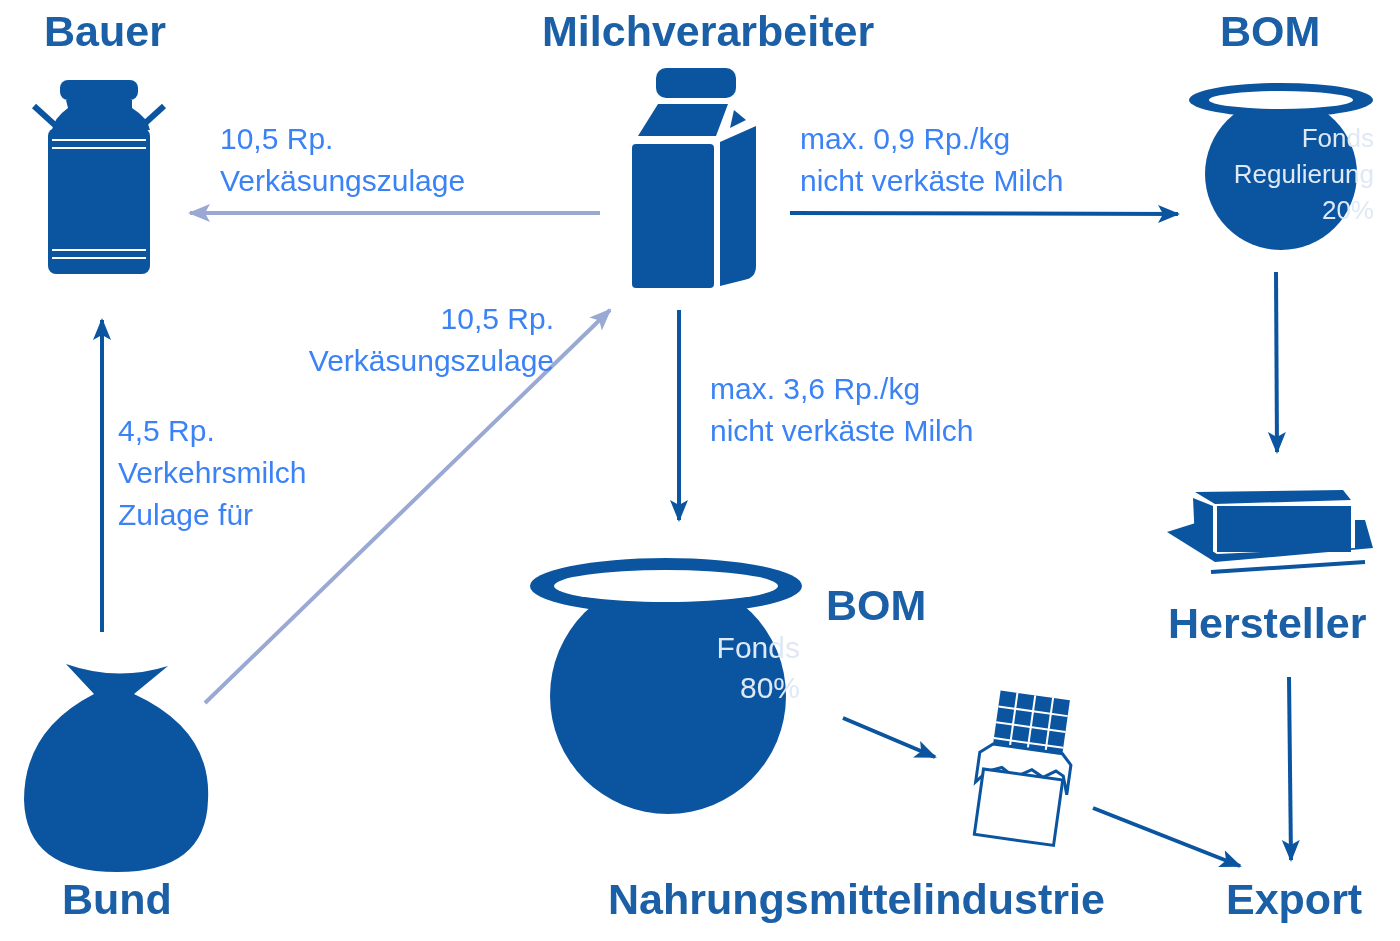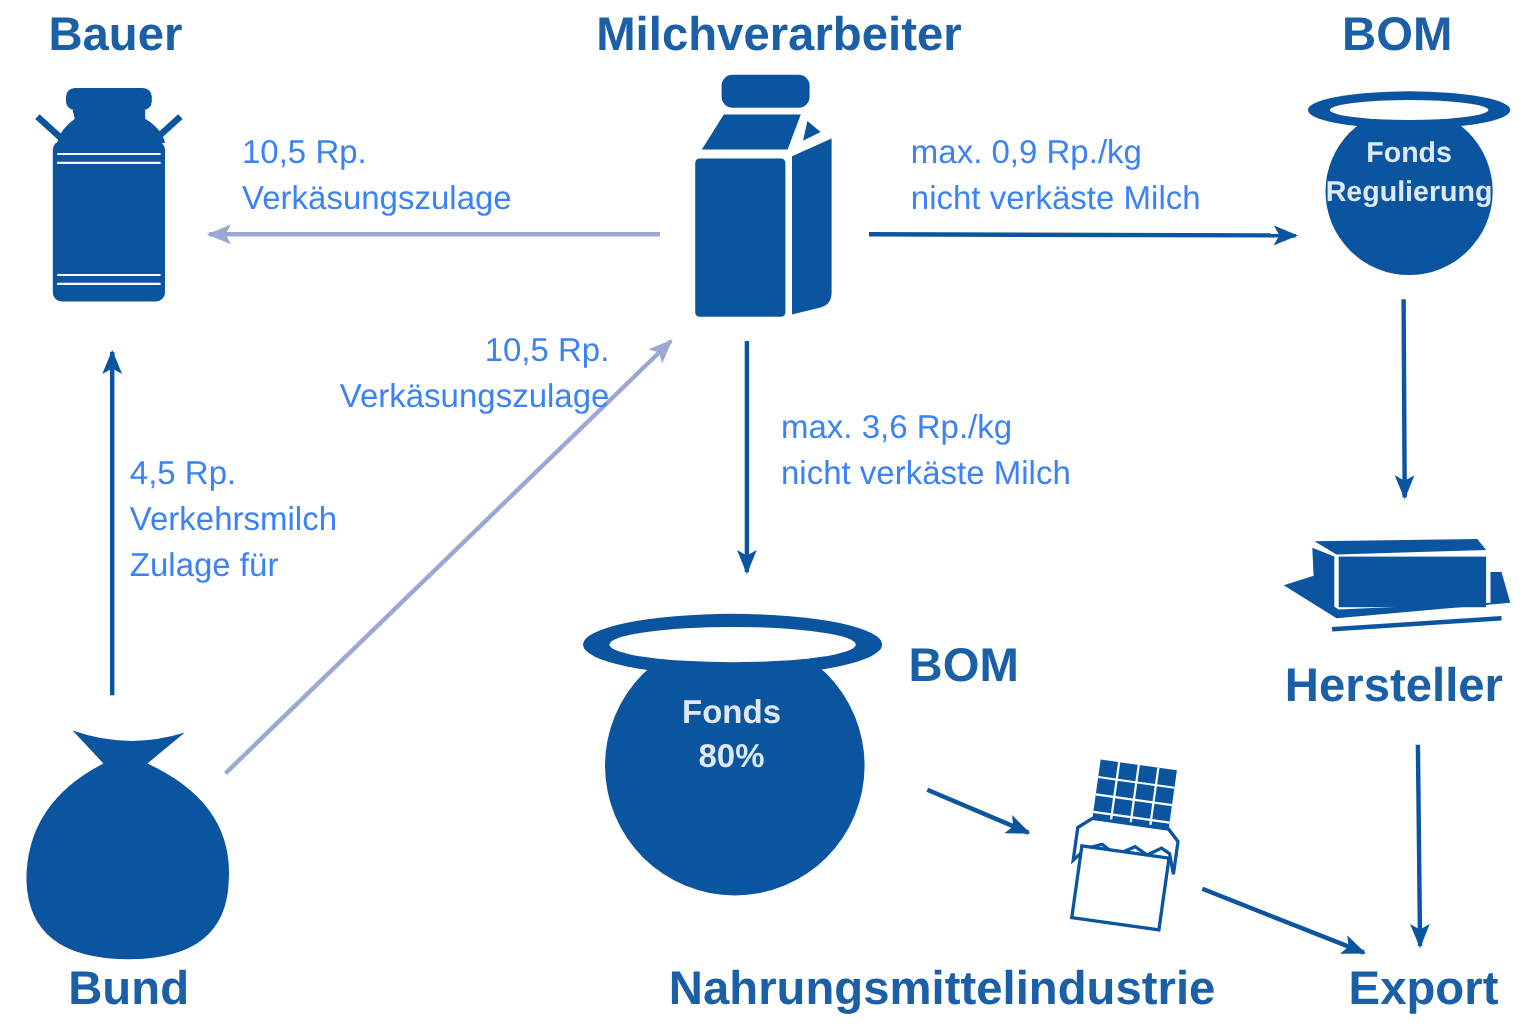--- a/index.html
+++ b/index.html
@@ -1,21 +1,21 @@
 <!DOCTYPE html>
 <html><head>
   <meta charset="utf-8">
   <style>
     html, body { margin: 0; padding: 0; background: #ffffff; }
     body { width: 1400px; height: 941px; position: relative; overflow: hidden;
            font-family: "Liberation Sans", "DejaVu Sans", sans-serif; }
     .abs { position: absolute; }
     .title { color: #1b5fa6; font-weight: bold; font-size: 43px; line-height: 1; white-space: nowrap; }
     .note { color: #3b82f6; font-size: 30px; line-height: 1.4; white-space: nowrap; }
-    .pot-text { color: #dfe9f5; font-weight: bold; text-align: center; white-space: nowrap; }
+    .pot-text { color: #dfe9f5; font-weight: normal; text-align: right; white-space: nowrap; }
     svg.layer { position: absolute; left: 0; top: 0; }
   </style>
 </head>
 <body>
 
 <svg class="layer" width="1400" height="941" viewBox="0 0 1400 941">
   <defs>
     <marker id="ahDark" markerWidth="10" markerHeight="10" refX="8" refY="5" orient="auto" markerUnits="userSpaceOnUse" viewBox="0 0 10 10">
       <path d="M0,0 L10,5 L0,10 z" fill="#0b55a0"></path>
     </marker>
@@ -66,34 +66,35 @@
 
 <div class="abs title" style="left:530px; top:10px;margin-left:12px;">Milchverarbeiter</div>
 <svg class="abs" style="left:630px; top:66px;" width="130" height="226" viewBox="0 0 130 226">
   <rect x="26" y="2" width="80" height="30" rx="10" fill="#0b55a0"></rect>
   <path d="M28,38 L98,38 L86,70 L8,70 z" fill="#0b55a0"></path>
   <path d="M104,44 L116,54 L100,62 z" fill="#0b55a0"></path>
   <rect x="2" y="78" width="82" height="144" rx="4" fill="#0b55a0"></rect>
   <path d="M90,76 L126,60 L126,200 Q126,212 114,214 L90,220 z" fill="#0b55a0"></path>
 </svg>
 
-<div class="abs note" style="left:828px; top:118px;">
+<div class="abs note" style="left:800px; top:118px;">
   <div>max. 0,9 Rp./kg</div>
   <div>nicht verkäste Milch</div>
 </div>
 
 <div class="abs title" style="left:1220px; top:10px;">BOM</div>
 <svg class="abs" style="left:1188px; top:82px;" width="186" height="170" viewBox="0 0 186 170">
   <circle cx="93" cy="92" r="76" fill="#0b55a0"></circle>
   <ellipse cx="93" cy="18" rx="92" ry="17" fill="#0b55a0"></ellipse>
   <ellipse cx="93" cy="18" rx="72" ry="9" fill="#ffffff"></ellipse>
 </svg>
 <div class="abs pot-text" style="left:1188px; top:120px; width:186px; font-size:26px; line-height:36px;">
   <div>Fonds</div>
   <div>Regulierung</div>
+  <div>20%</div>
 </div>
 
 <div class="abs note" style="left:246px; top:298px; text-align:right; width:308px;">
   <div>10,5 Rp.</div>
   <div>Verkäsungszulage</div>
 </div>
 
 <div class="abs note" style="left:118px; top:410px;">
   <div>4,5 Rp.</div>
   <div>Verkehrsmilch</div>

